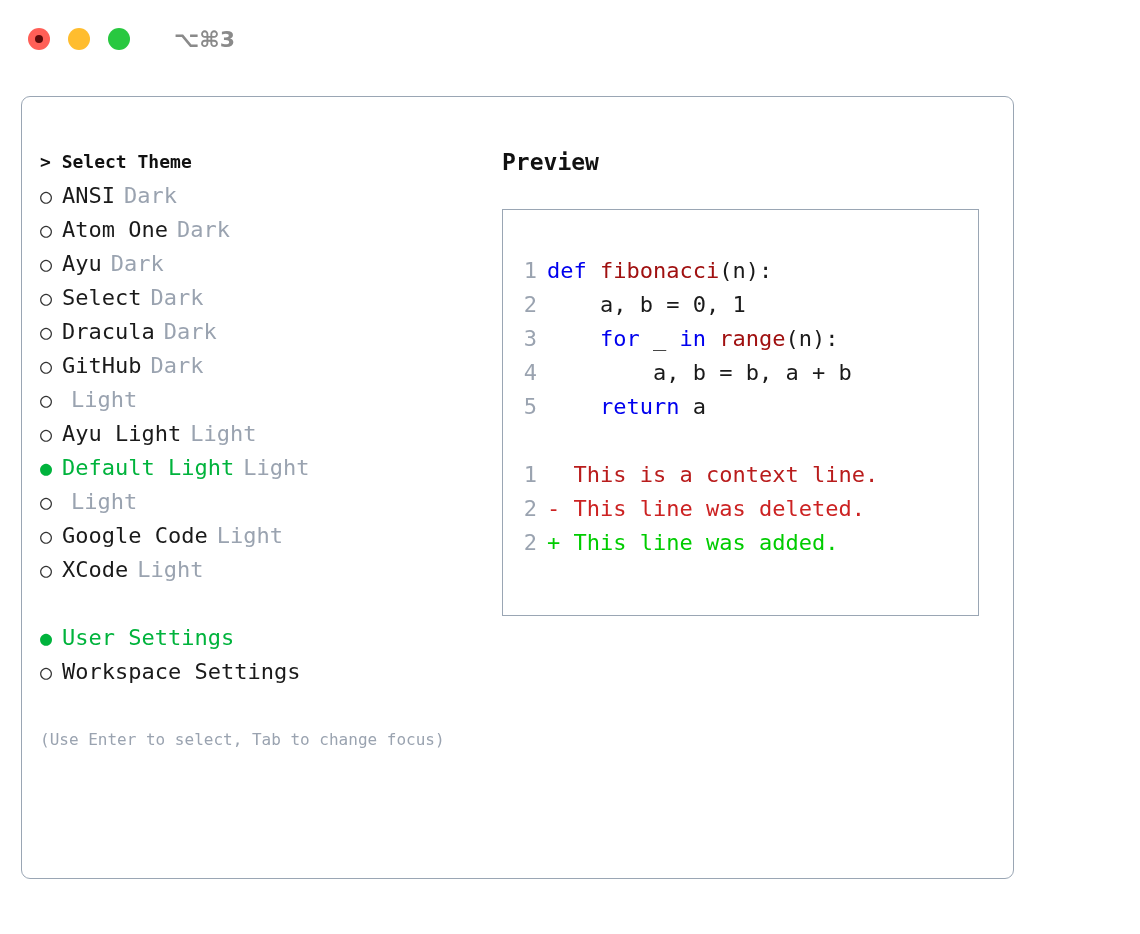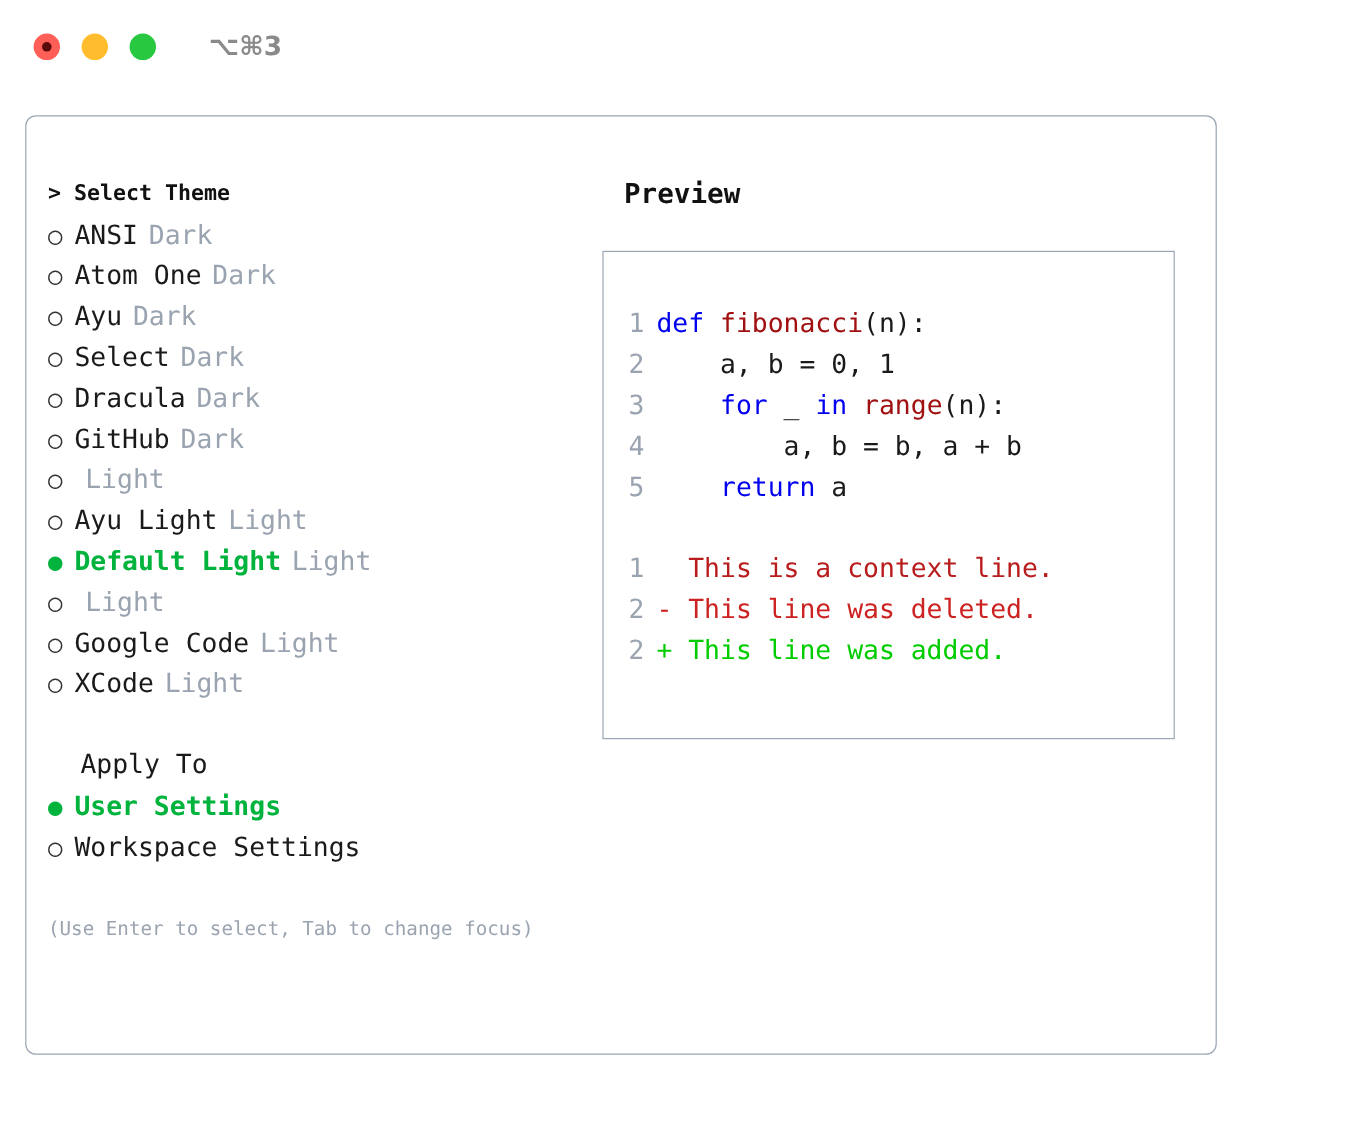--- a/index.html
+++ b/index.html
@@ -115,21 +115,21 @@
   }
   .bullet {
     display: inline-block;
     width: 22px;
     flex: none;
     color: #333333;
     font-size: 20px;
   }
   .bullet.sel { color: #00b33c; }
   .opt-label { color: #1a1a1a; }
-  .opt-row.selected .opt-label { color: #00b33c; font-weight: bold; }
+  .opt-row.selected .opt-label { color: #00b33c; }
   .opt-tag {
     color: #9aa3b0;
     margin-left: 9px;
   }
 
   .section-header {
     font-size: 22px;
     color: #1a1a1a;
     line-height: 34px;
     height: 34px;
@@ -152,21 +152,21 @@
     flex: 1;
     padding: 48px 0 0 0;
     box-sizing: border-box;
     position: relative;
   }
   .preview-title {
     font-size: 23px;
     font-weight: bold;
     color: #111111;
     line-height: 34px;
-    margin-left: 18px;
+    margin-left: 0;
     white-space: pre;
   }
 
   .preview-box {
     margin-top: 30px;
     width: 477px;
     height: 407px;
     border: 1.6px solid #9aa6b4;
     box-sizing: border-box;
     background: #ffffff;
@@ -230,21 +230,20 @@
             <div class="opt-row"><span class="bullet">○</span><span class="opt-tag">Light</span></div>
             <div class="opt-row"><span class="bullet">○</span><span class="opt-label">Ayu Light</span><span class="opt-tag">Light</span></div>
             <div class="opt-row selected"><span class="bullet sel">●</span><span class="opt-label">Default Light</span><span class="opt-tag">Light</span></div>
             <div class="opt-row"><span class="bullet">○</span><span class="opt-tag">Light</span></div>
             <div class="opt-row"><span class="bullet">○</span><span class="opt-label">Google Code</span><span class="opt-tag">Light</span></div>
             <div class="opt-row"><span class="bullet">○</span><span class="opt-label">XCode</span><span class="opt-tag">Light</span></div>
           </div>
 
         <div class="spacer-line"></div>
 
-        <div class="section-header">Apply To</div>
 
         <div id="apply-list">
             <div class="opt-row selected"><span class="bullet sel">●</span><span class="opt-label">User Settings</span></div>
             <div class="opt-row"><span class="bullet">○</span><span class="opt-label">Workspace Settings</span></div>
           </div>
 
         <div class="hint">(Use Enter to select, Tab to change focus)</div>
       </div>
 
       <div class="right-col">

